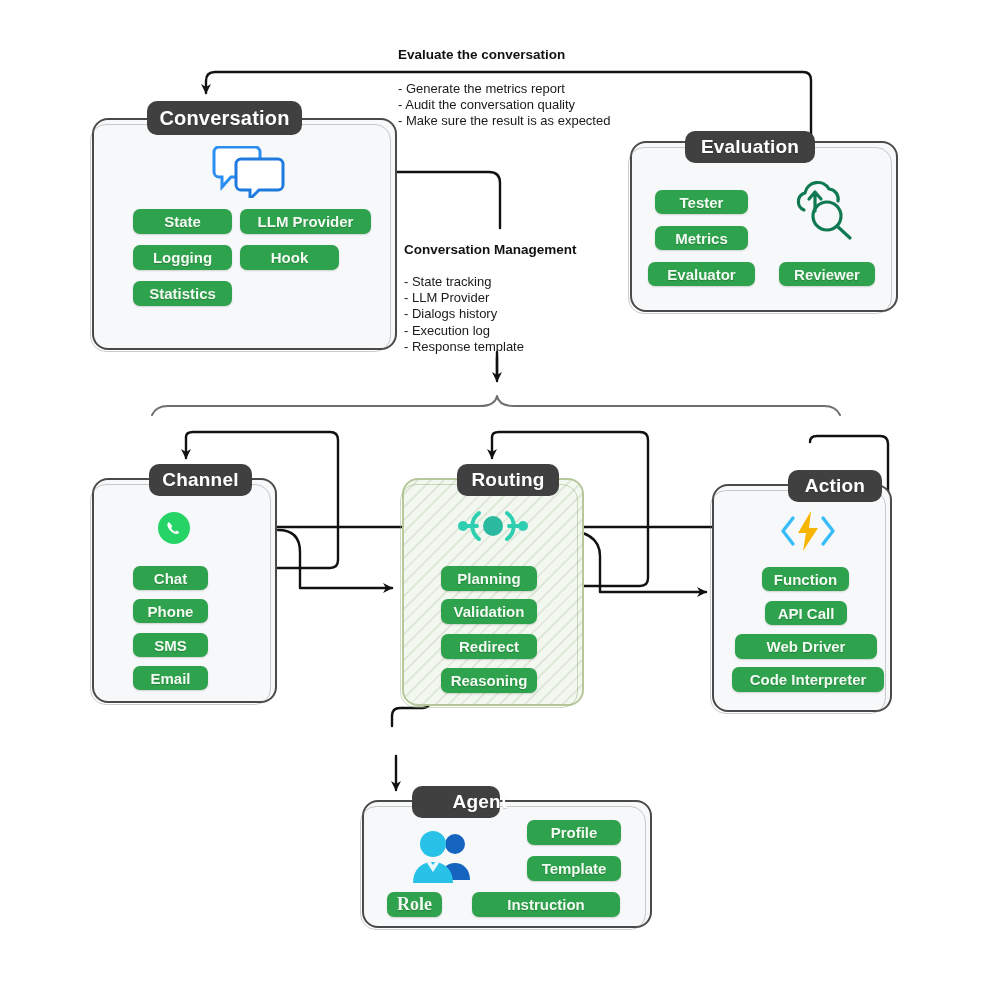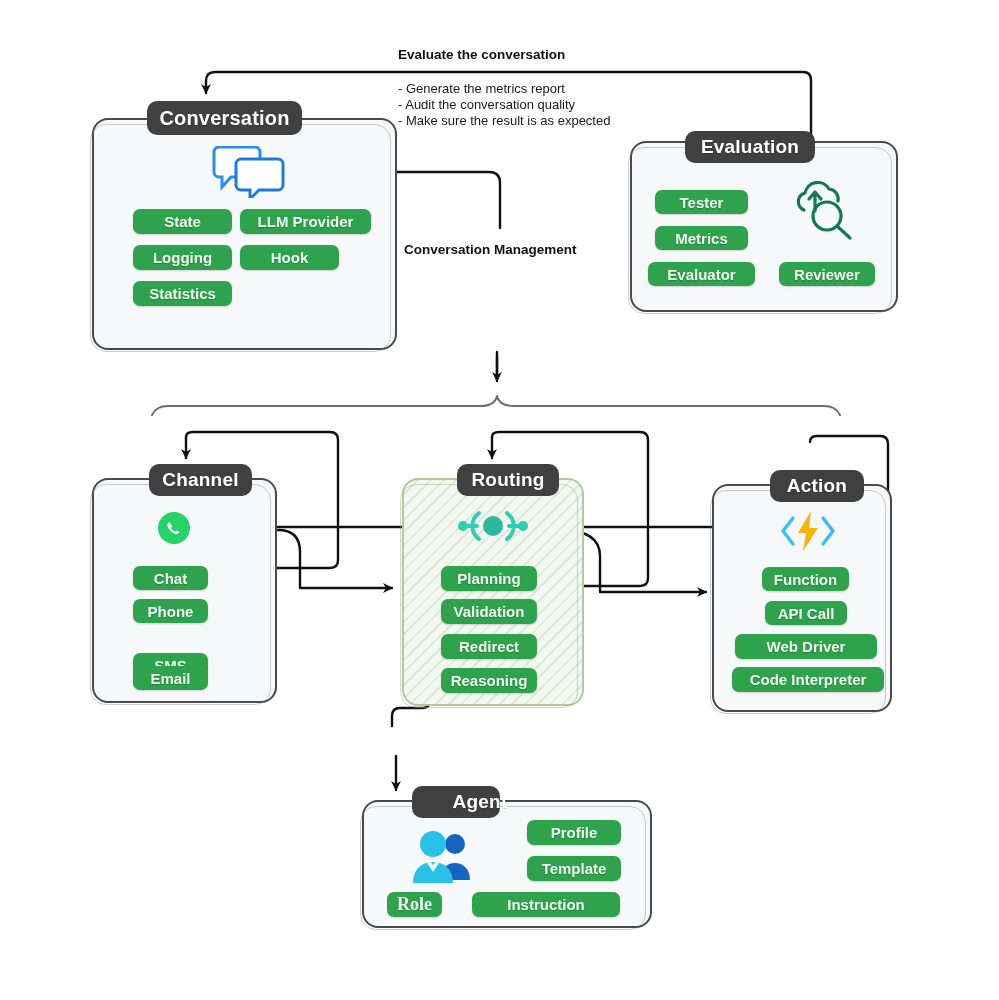--- a/index.html
+++ b/index.html
@@ -107,20 +107,27 @@
   <div class="pill" style="left:133px;top:281px;width:99px;height:25px;font-size:15px;">Statistics</div>
 
   <div class="note-title" style="left:398px;top:47px;">Evaluate the conversation</div>
   <div class="note-list" style="left:398px;top:81px;">
     <div>- Generate the metrics report</div>
     <div>- Audit the conversation quality</div>
     <div>- Make sure the result is as expected</div>
   </div>
 
   <div class="note-title" style="left:404px;top:242px;">Conversation Management</div>
+  <div class="note-list" style="left:404px;top:274px;">
+    <div>- State tracking</div>
+    <div>- LLM Provider</div>
+    <div>- Dialogs history</div>
+    <div>- Execution log</div>
+    <div>- Response template</div>
+  </div>
 
   <div class="panel" style="left:630px;top:141px;width:268px;height:171px;"></div>
 
   <div class="chip" style="left:637px;top:131px;width:130px;height:32px;font-size:19px;">Evaluation</div>
 
   <div class="ico" style="left:790px;top:178px;width:70px;height:68px;">
     <svg width="70" height="68" viewBox="0 0 70 68">
       <g fill="none" stroke="#0f7a52" stroke-width="3.2" stroke-linecap="round" stroke-linejoin="round">
         <path d="M14,32 a9,9 0 0 1 1,-17 a13,13 0 0 1 24,-4 a10,10 0 0 1 9,12"></path>
         <path d="M25,33 L25,15 M19,21 L25,14 L31,21"></path>
@@ -143,21 +150,21 @@
     <svg width="36" height="36" viewBox="0 0 36 36">
       <circle cx="18" cy="18" r="16" fill="#25d366"></circle>
       <path d="M13,12 c-1.4,0.6 -2,2.4 -1.4,4.3 c1,3.1 4.3,6.4 7.4,7.4
                c1.9,0.6 3.7,0 4.3,-1.4 l-2.8,-1.9 l-1.6,1.3
                c-1.6,-0.8 -3,-2.2 -3.8,-3.8 l1.3,-1.6 z" fill="#ffffff"></path>
     </svg>
   </div>
 
   <div class="pill" style="left:133px;top:566px;width:75px;height:24px;font-size:15px;">Chat</div>
   <div class="pill" style="left:133px;top:599px;width:75px;height:24px;font-size:15px;">Phone</div>
-  <div class="pill" style="left:133px;top:633px;width:75px;height:24px;font-size:15px;margin-top:20px;">SMS</div>
+  <div class="pill" style="left:133px;top:633px;width:75px;height:24px;font-size:15px;">SMS</div>
   <div class="pill" style="left:133px;top:666px;width:75px;height:24px;font-size:15px;">Email</div>
 
   <div class="panel hatched" style="left:402px;top:478px;width:182px;height:228px;"></div>
 
   <div class="chip" style="left:409px;top:464px;width:102px;height:32px;font-size:19px;">Routing</div>
 
   <div class="ico" style="left:455px;top:503px;width:76px;height:46px;">
     <svg width="76" height="46" viewBox="0 0 76 46">
       <g stroke="#2ecfb0" fill="none" stroke-width="4" stroke-linecap="round">
         <path d="M24,10 a16,16 0 0 0 0,26"></path>
@@ -170,21 +177,21 @@
     </svg>
   </div>
 
   <div class="pill" style="left:441px;top:566px;width:96px;height:25px;font-size:15px;">Planning</div>
   <div class="pill" style="left:441px;top:599px;width:96px;height:25px;font-size:15px;">Validation</div>
   <div class="pill" style="left:441px;top:634px;width:96px;height:25px;font-size:15px;">Redirect</div>
   <div class="pill" style="left:441px;top:668px;width:96px;height:25px;font-size:15px;">Reasoning</div>
 
   <div class="panel" style="left:712px;top:484px;width:180px;height:228px;"></div>
 
-  <div class="chip" style="left:722px;top:470px;width:94px;height:32px;font-size:19px;">Action</div>
+  <div class="chip" style="left:740px;top:470px;width:94px;height:32px;font-size:19px;">Action</div>
 
   <div class="ico" style="left:778px;top:508px;width:60px;height:46px;">
     <svg width="60" height="46" viewBox="0 0 60 46">
       <g fill="none" stroke="#38bdf8" stroke-width="3.4" stroke-linecap="round" stroke-linejoin="round">
         <path d="M15,10 L5,23 L15,36"></path>
         <path d="M45,10 L55,23 L45,36"></path>
       </g>
       <path d="M33,3 L20,25 L28,25 L25,43 L40,20 L31,20 Z" fill="#f7b500"></path>
     </svg>
   </div>

